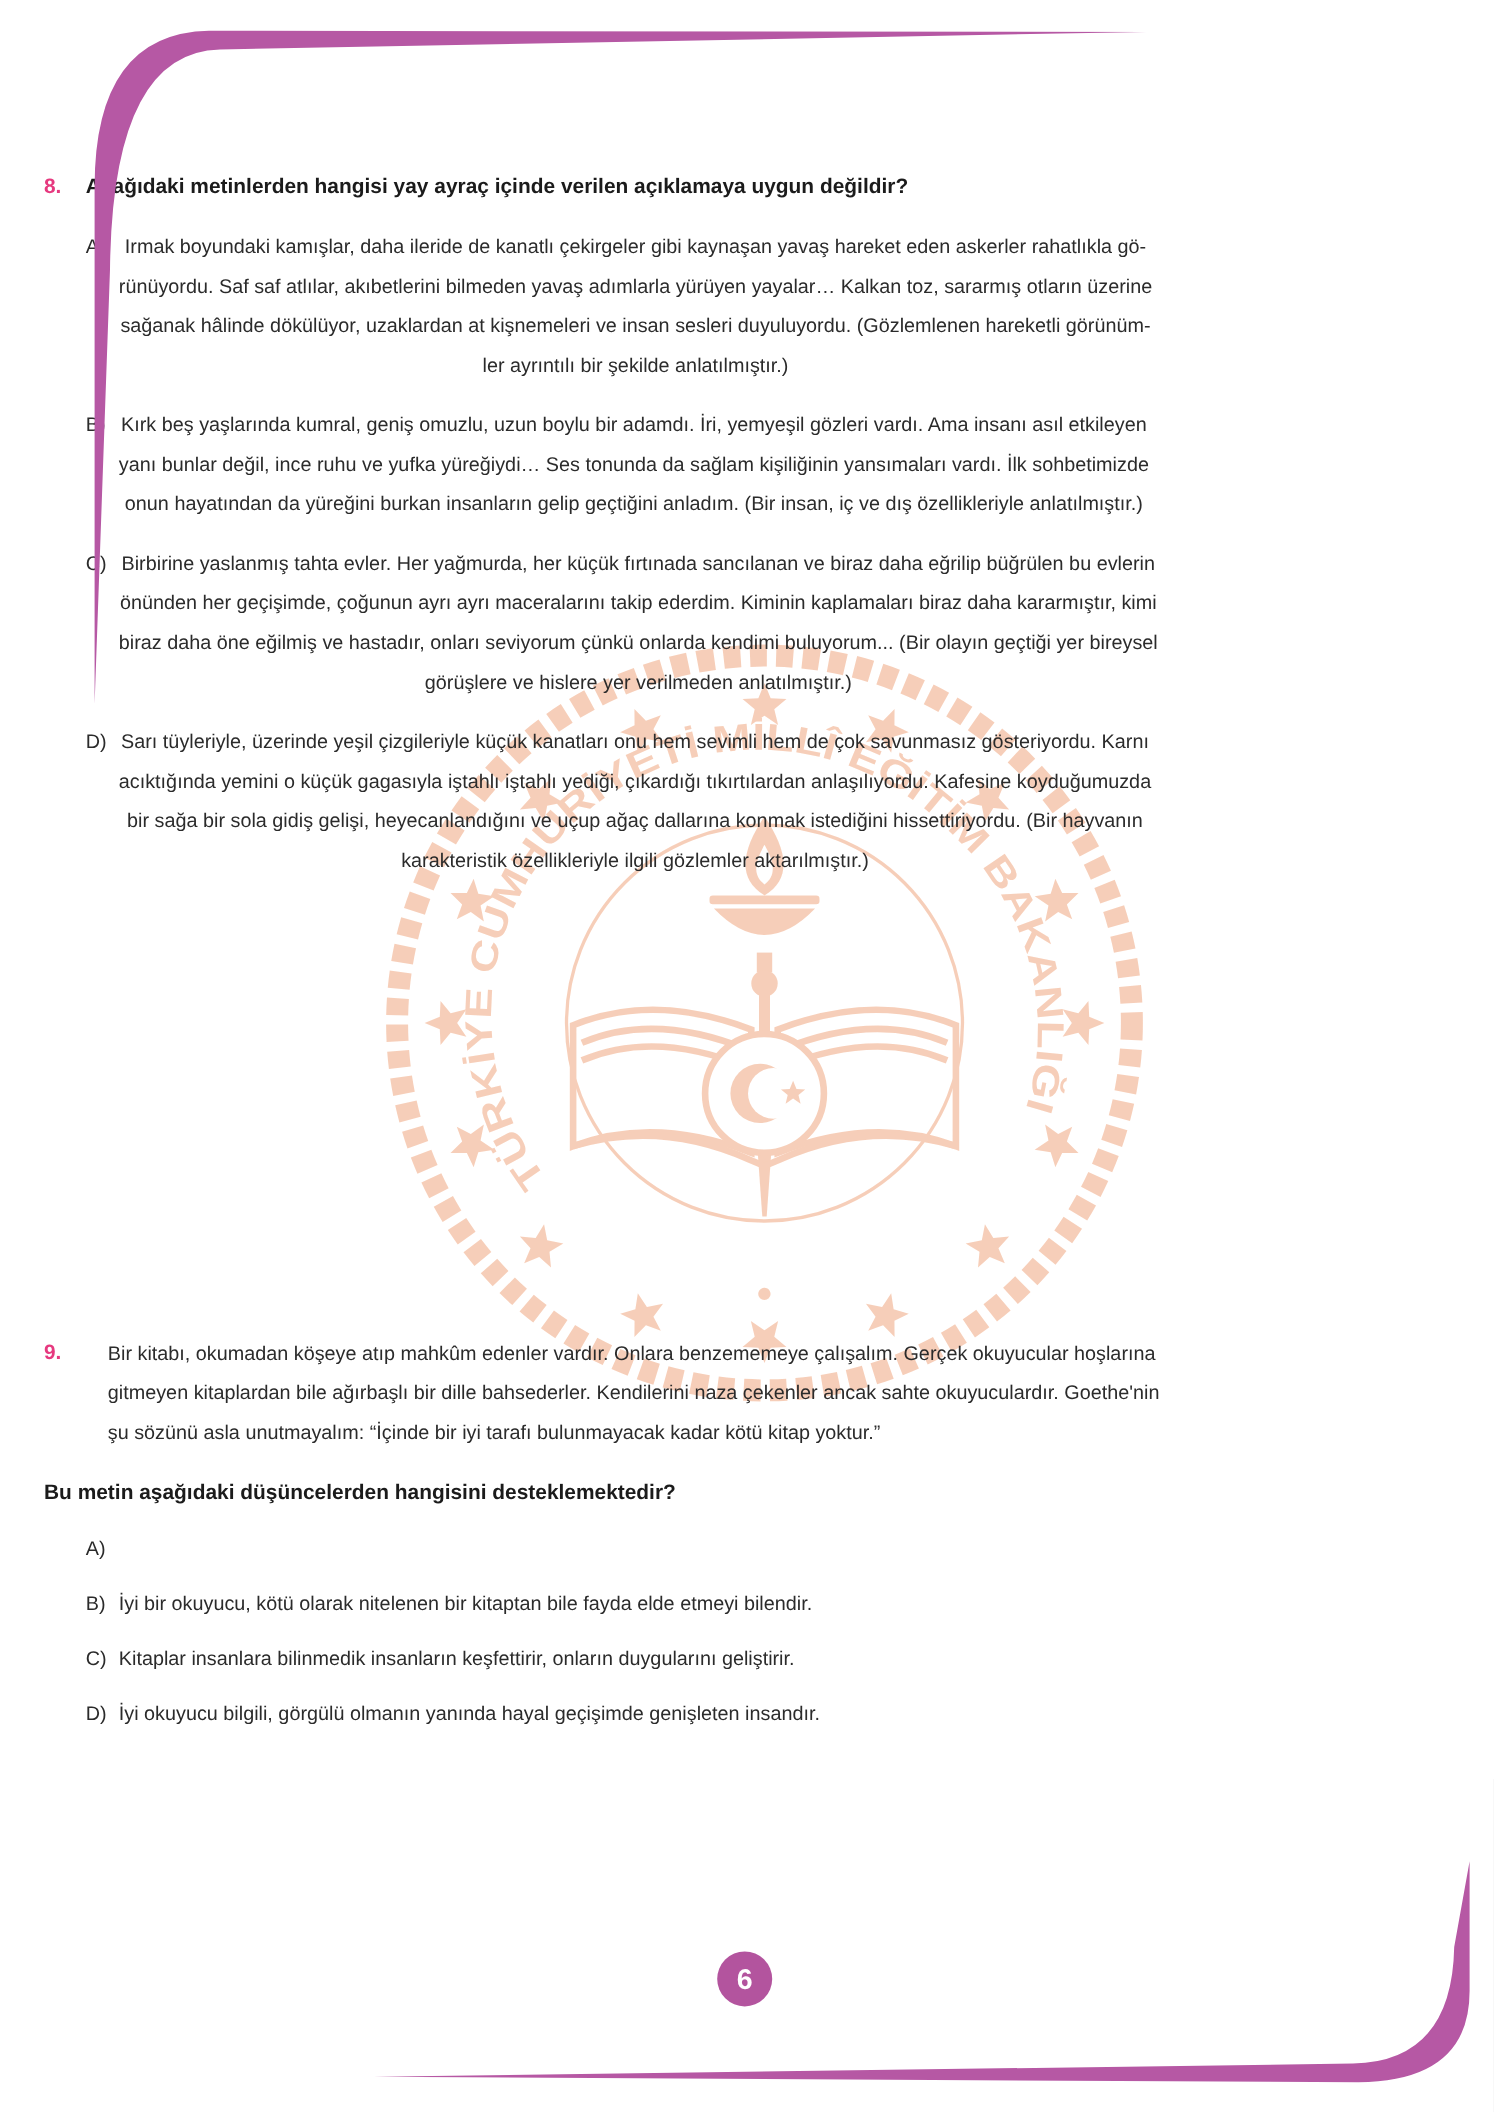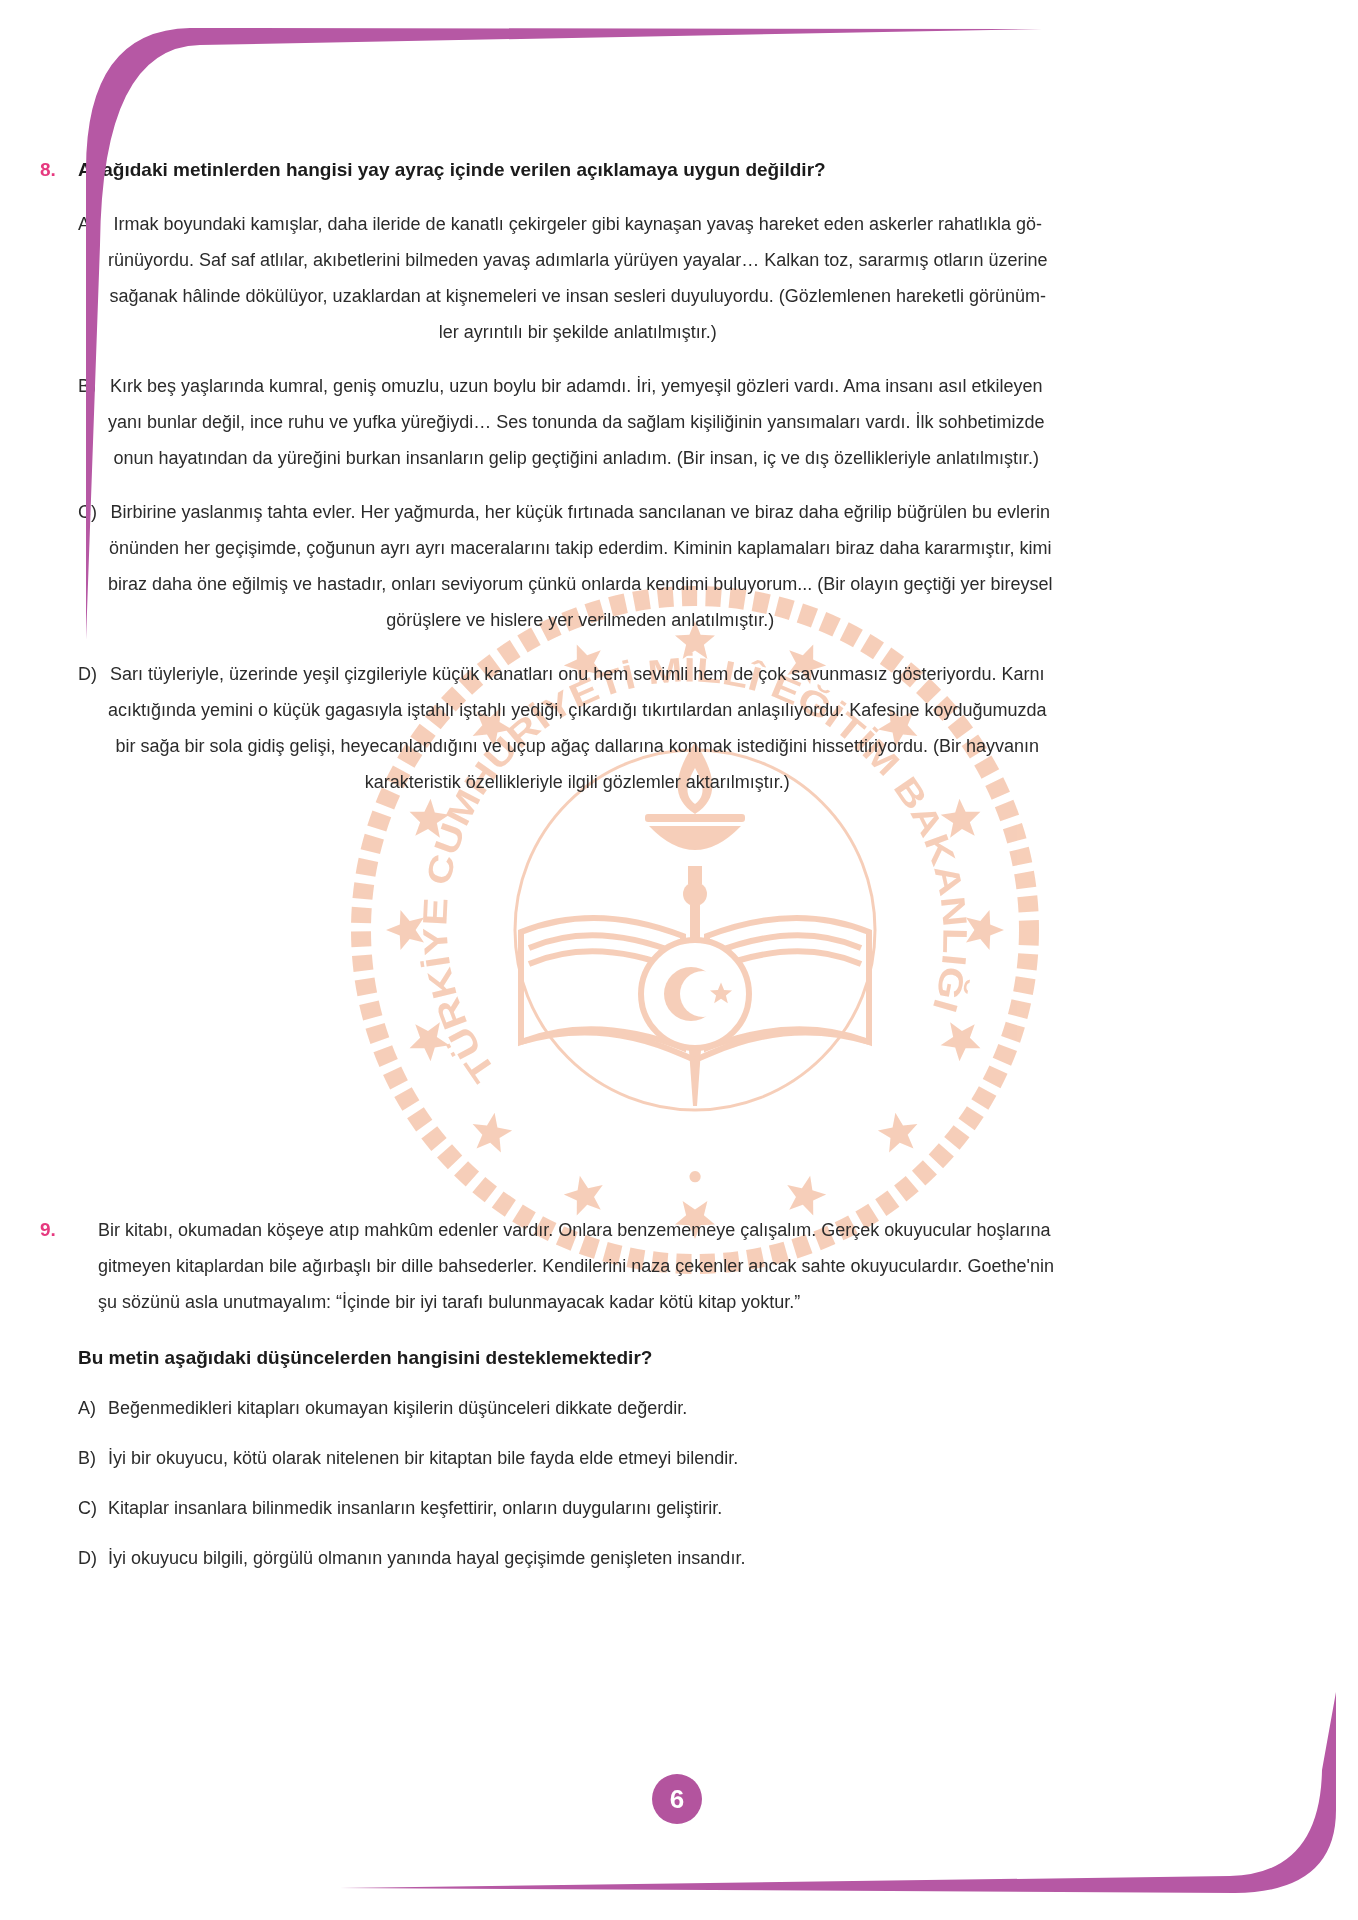--- a/index.html
+++ b/index.html
@@ -16,21 +16,21 @@
   .q9{left:40px;top:1212px;width:1160px;}
   .q-head{display:flex;font-weight:bold;font-size:19px;line-height:36px;color:#1b1b1b;}
   .q-numcol{flex:0 0 38px;color:#e6397f;}
   .q-head .u{text-underline-offset:4px;text-decoration-thickness:2px;}
   .body-indent{margin-left:38px;}
   .option{display:flex;margin-top:18px;font-size:18px;line-height:36px;}
   .opt-letter{flex:0 0 30px;}
   .opt-text{white-space:pre-line;text-align:center;}
   .para-row{display:flex;font-size:18px;line-height:36px;}
   .para-text{white-space:pre-line;margin-left:20px;}
-  .subq{margin-left:38px;margin-top:20px;font-weight:bold;font-size:19px;line-height:36px;color:#1b1b1b;}
+  .subq{margin-top:20px;font-weight:bold;font-size:19px;line-height:36px;color:#1b1b1b;}
   .q9 .options .option{margin-top:14px;}
   .q9 .options{margin-top:6px;}
   .page-badge{
     position:absolute;z-index:3;left:652px;top:1774px;width:50px;height:50px;
     border-radius:50%;background:#b3549e;display:flex;align-items:center;justify-content:center;
   }
   .page-badge span{color:#ffffff;font-weight:bold;font-size:26px;}
 </style>
 </head>
 <body>
@@ -148,21 +148,20 @@
     <div class="para-row">
       <span class="q-numcol" style="font-size:19px;font-weight:bold;">9.</span>
       <span class="para-text">Bir kitabı, okumadan köşeye atıp mahkûm edenler vardır. Onlara benzememeye çalışalım. Gerçek okuyucular hoşlarına
 gitmeyen kitaplardan bile ağırbaşlı bir dille bahsederler. Kendilerini naza çekenler ancak sahte okuyuculardır. Goethe'nin
 şu sözünü asla unutmayalım: “İçinde bir iyi tarafı bulunmayacak kadar kötü kitap yoktur.”</span>
     </div>
     <div class="subq">Bu metin aşağıdaki düşüncelerden hangisini desteklemektedir?</div>
     <div class="options body-indent">
       <div class="option">
         <span class="opt-letter">A)</span>
-        <span class="opt-text">Beğenmedikleri kitapları okumayan kişilerin düşünceleri dikkate değerdir.</span>
       </div>
       <div class="option">
         <span class="opt-letter">B)</span>
         <span class="opt-text">İyi bir okuyucu, kötü olarak nitelenen bir kitaptan bile fayda elde etmeyi bilendir.</span>
       </div>
       <div class="option">
         <span class="opt-letter">C)</span>
         <span class="opt-text">Kitaplar insanlara bilinmedik insanların keşfettirir, onların duygularını geliştirir.</span>
       </div>
       <div class="option">

